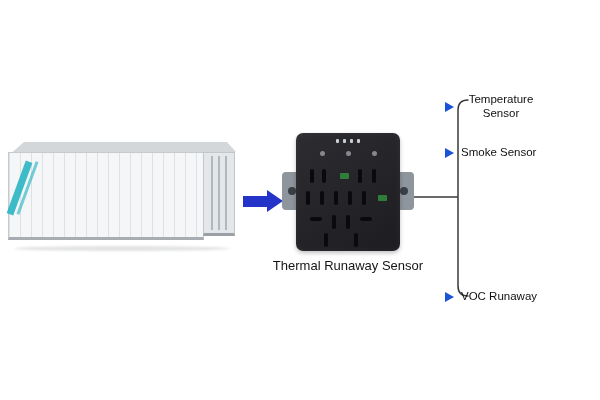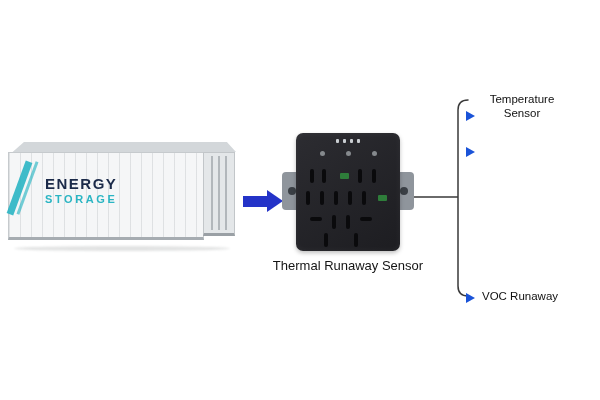--- a/index.html
+++ b/index.html
@@ -43,40 +43,36 @@
   .screw{position:absolute;width:5px;height:5px;border-radius:50%;background:#85898d;}
   .slot{position:absolute;width:4px;height:14px;border-radius:2px;background:#0a0a0c;}
   .slot.h{width:12px;height:4px;}
   .chip{position:absolute;width:9px;height:6px;border-radius:1px;background:#2e7d3a;}
 
   .device-title{position:absolute;left:263px;top:258px;width:170px;text-align:center;
                 font-size:13px;color:#141414;}
 
   
   .bracket-svg{position:absolute;left:410px;top:90px;}
-  .sensor-row{position:absolute;left:466px;display:flex;align-items:flex-end;gap:7px;}
+  .sensor-row{position:absolute;left:445px;display:flex;align-items:center;gap:7px;}
   .tri{width:0;height:0;border-top:5px solid transparent;border-bottom:5px solid transparent;
        border-left:9px solid var(--marker-blue,#1a53d8);margin-top:2px;flex:0 0 auto;}
   .sensor-label{font-size:11.5px;color:#101010;line-height:1.25;white-space:nowrap;}
   .sensor-label.two-line{width:80px;text-align:center;white-space:normal;}
 </style>
 </head>
 <body>
 
 <div class="canvas">
 
   <div class="storage-container">
     <div class="cont-top"></div>
     <div class="cont-side">
       <div class="teal-stripe"></div>
       <div class="teal-stripe thin"></div>
-      <div class="brand">
-        <div class="brand-energy">ENERGY</div>
-        <div class="brand-storage">STORAGE</div>
-      </div>
     </div>
     <div class="cont-end">
       <div class="door-bar"></div>
       <div class="door-bar"></div>
       <div class="door-bar"></div>
     </div>
     <div class="cont-shadow"></div>
   </div>
 
   <div class="arrow">
@@ -125,19 +121,20 @@
   <svg class="bracket-svg" width="62" height="216" viewBox="0 0 62 216">
     <path d="M58,10 Q48,10 48,20 L48,196 Q48,206 58,206 M2,107 L48,107" fill="none" stroke="#3a3a3a" stroke-width="1.5" stroke-linecap="round"></path>
   </svg>
 
   <div class="sensor-row" style="top:92px">
     <span class="tri"></span>
     <span class="sensor-label two-line">Temperature Sensor</span>
   </div>
   <div class="sensor-row" style="top:145px">
     <span class="tri"></span>
+    <span class="sensor-label">Smoke Sensor</span>
   </div>
   <div class="sensor-row" style="top:289px">
     <span class="tri"></span>
     <span class="sensor-label">VOC Runaway</span>
   </div>
 
 </div>
 
 </body></html>

